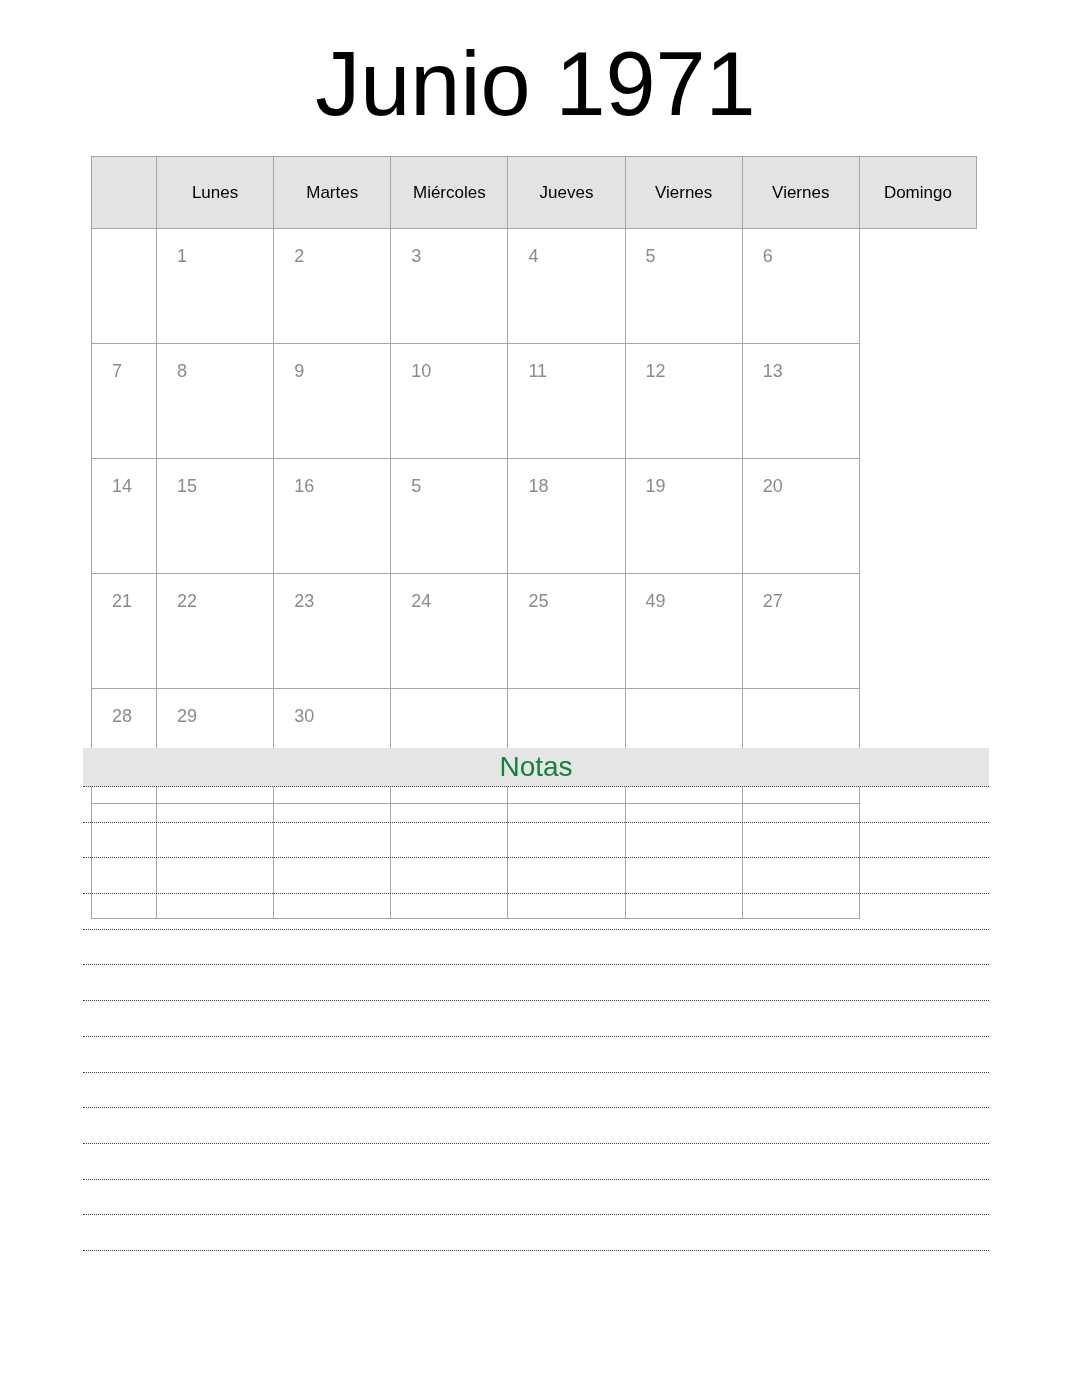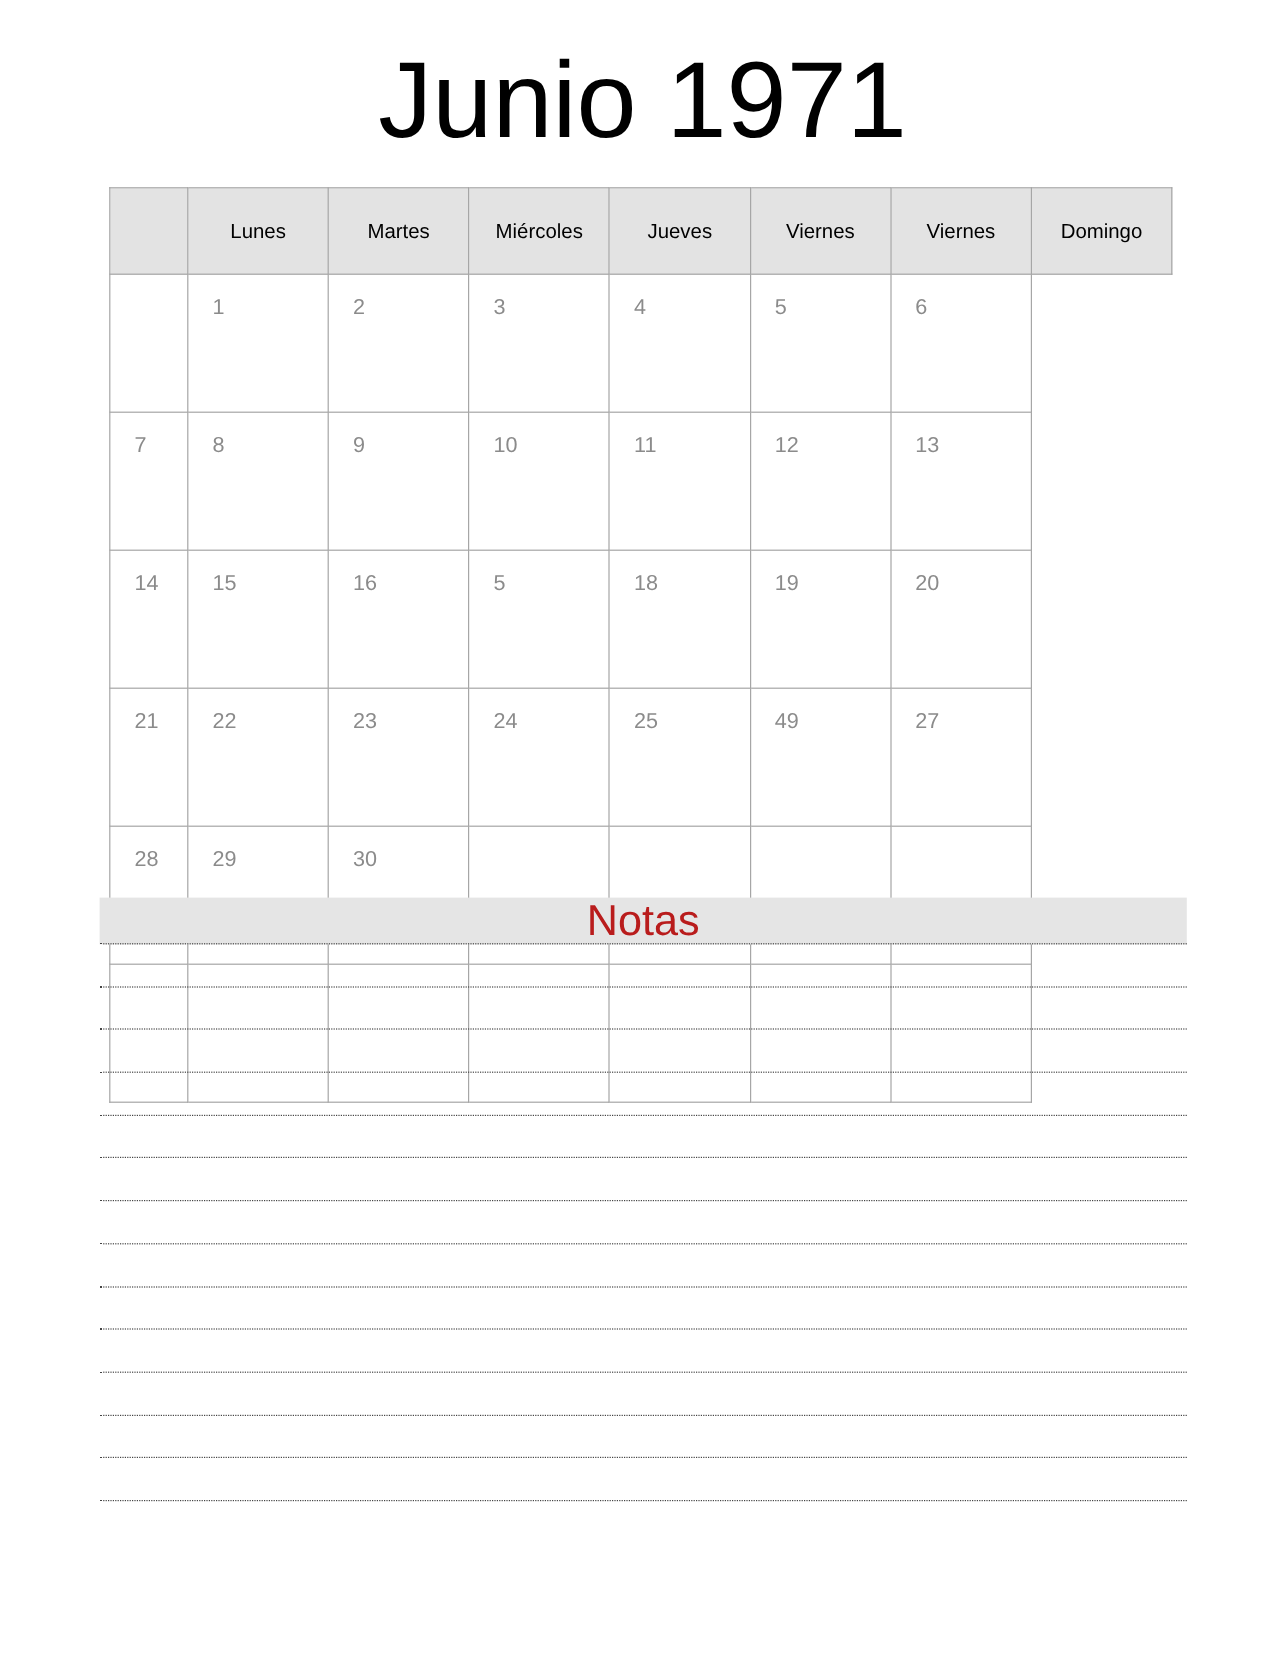--- a/index.html
+++ b/index.html
@@ -89,23 +89,23 @@
     position: absolute;
     left: 83px;
     top: 748px;
     width: 906px;
   }
   .notes-header {
     height: 38px;
     background: var(--notes-bg, #e5e5e5);
     border-bottom: 1px dotted var(--dotted, #444444);
     text-align: center;
-    font-size: 36px;
+    font-size: 28px;
     line-height: 38px;
-    color: #b91c1c;
+    color: #15803d;
     box-sizing: content-box;
   }
   .notes-line {
     height: 35.7px;
     box-sizing: border-box;
     border-bottom: 1px dotted var(--dotted, #444444);
   }
 </style>
 </head>
 <body>

